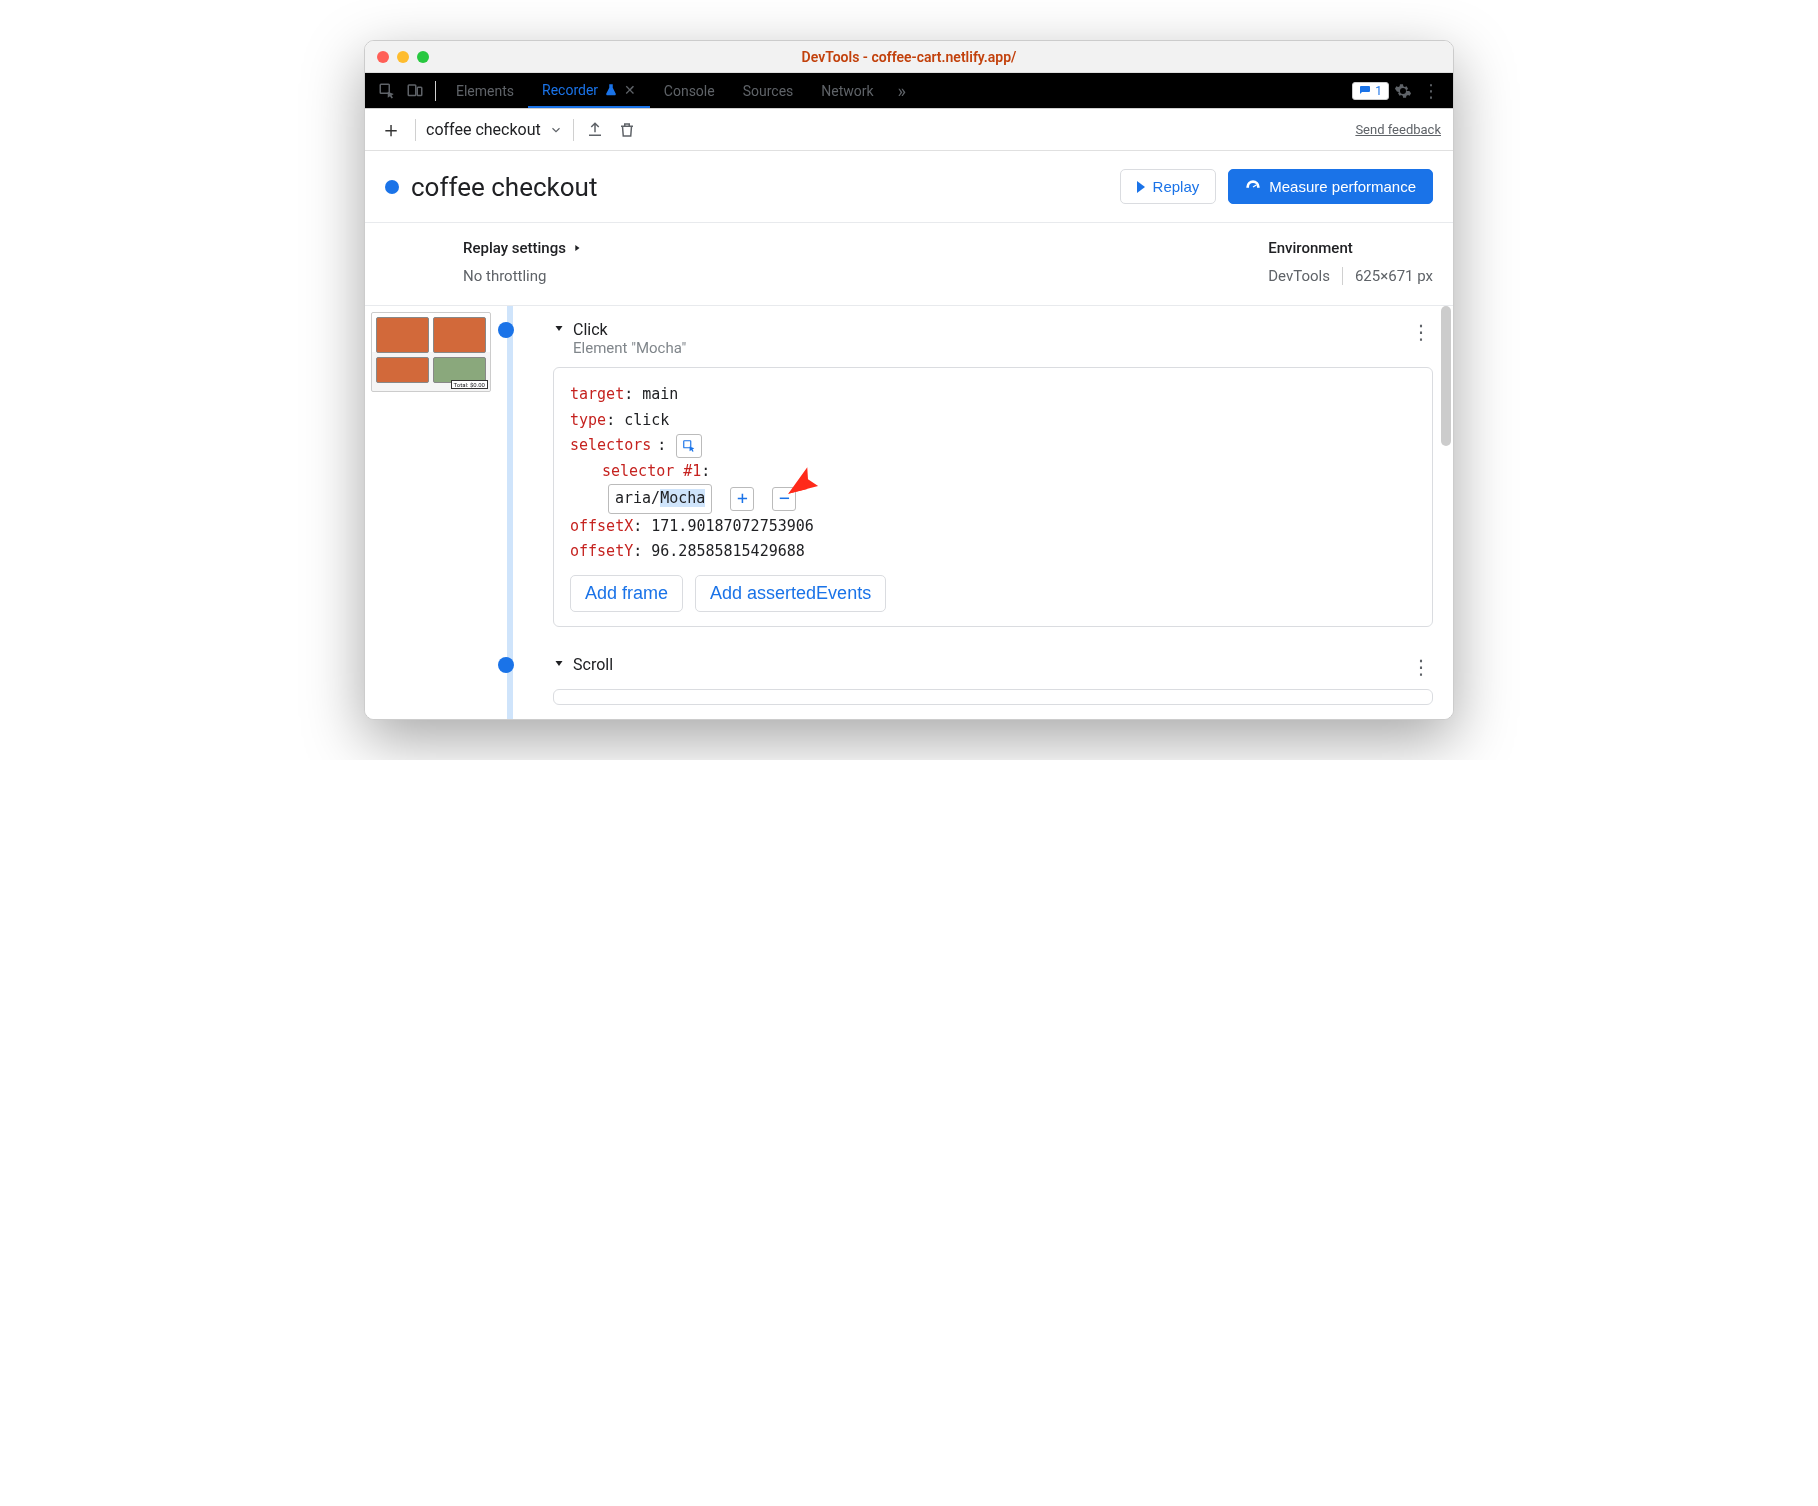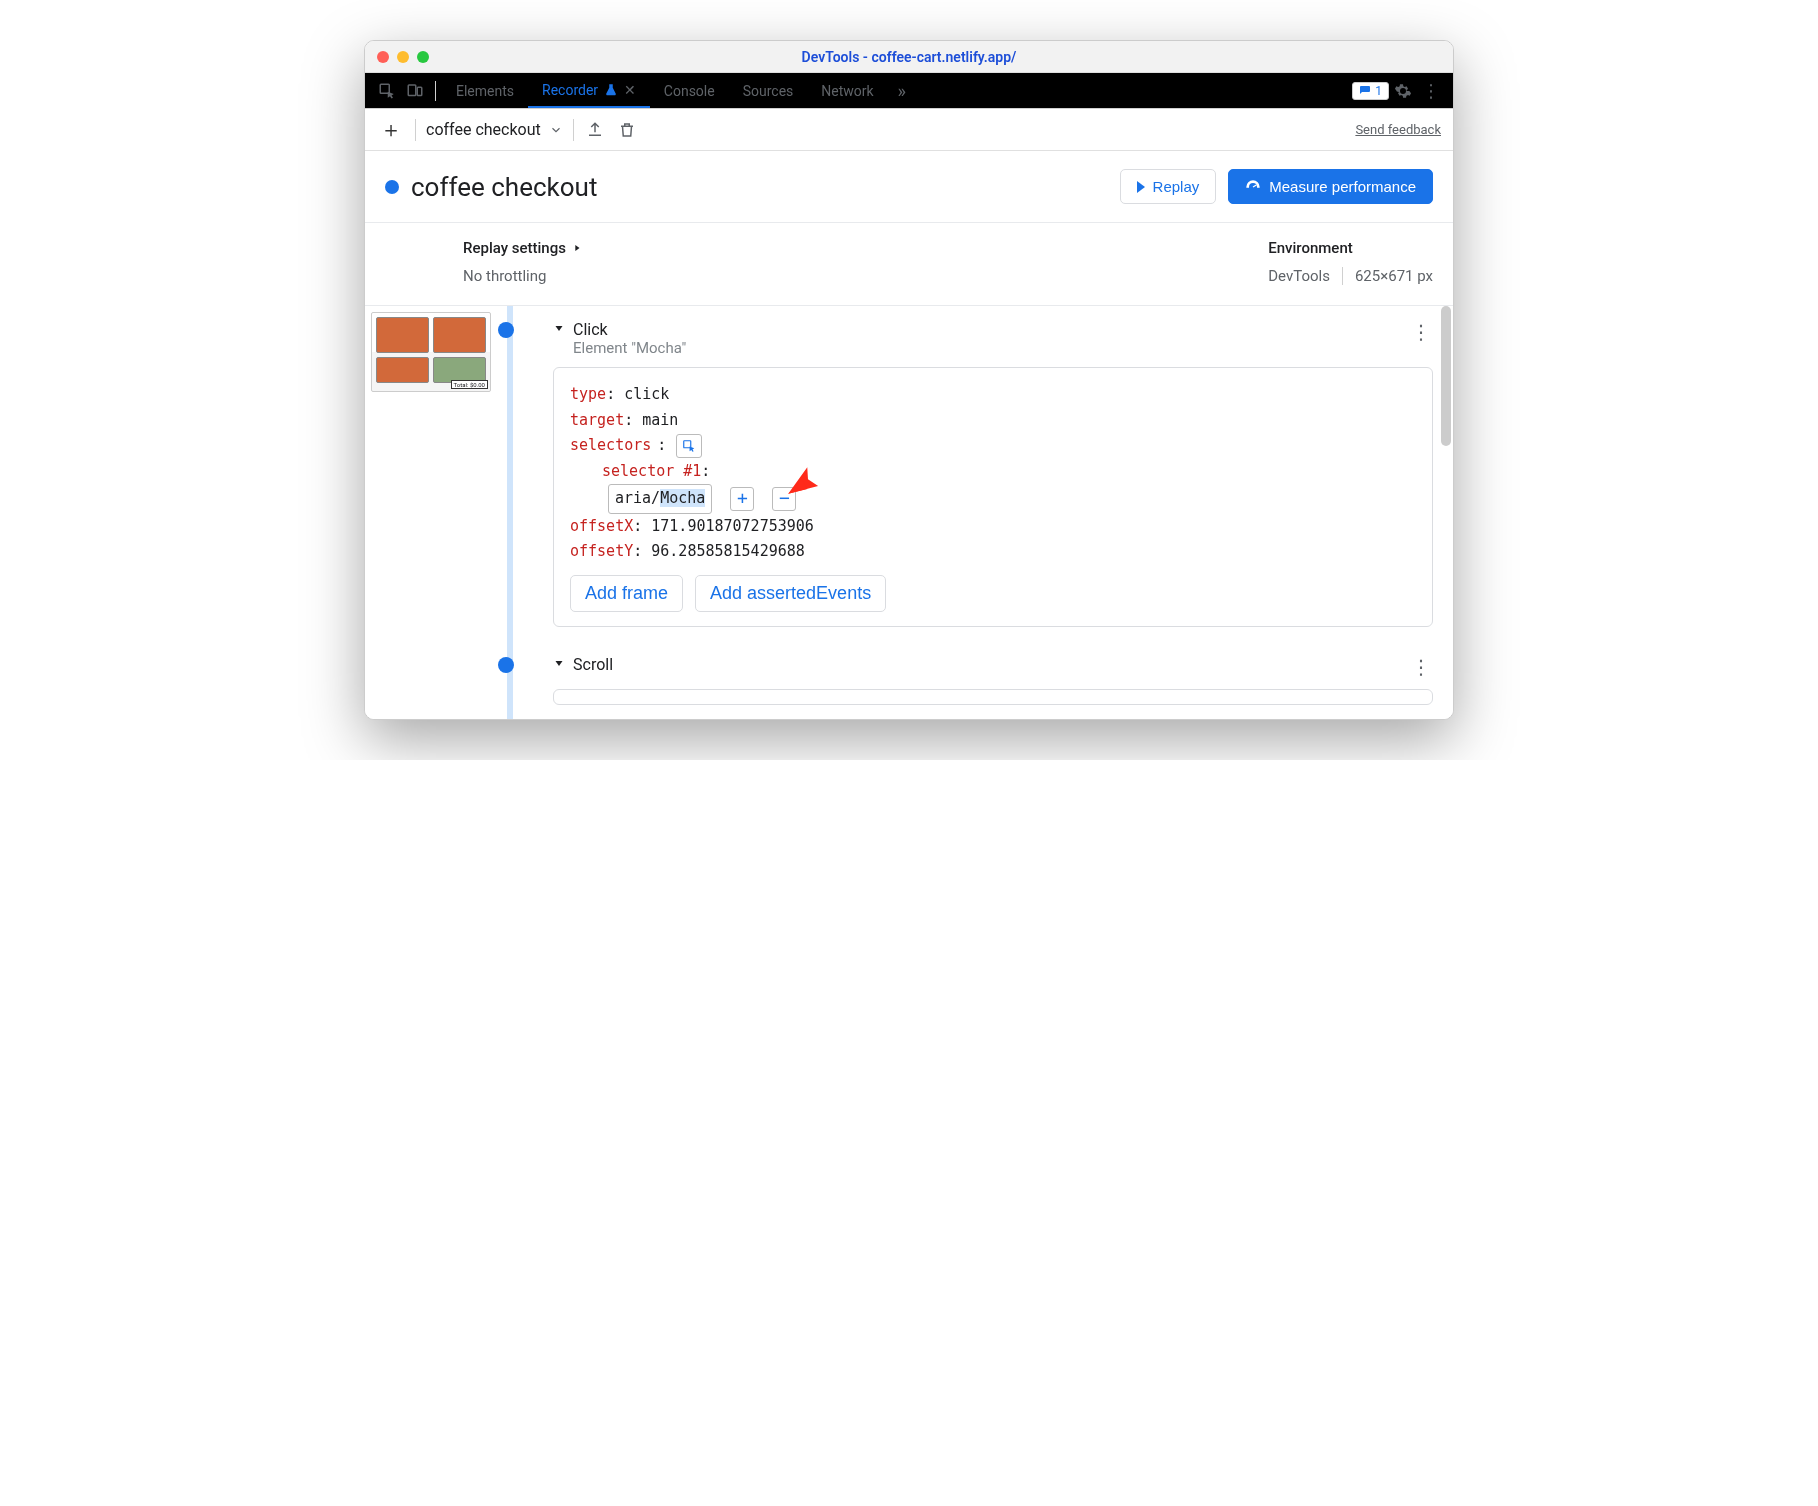--- a/index.html
+++ b/index.html
@@ -4,21 +4,21 @@
 <style>
 * { box-sizing: border-box; margin: 0; padding: 0; }
 body { font-family: -apple-system, BlinkMacSystemFont, "Segoe UI", Roboto, sans-serif; background: #fff; color: #202124; }
 .window { width: 1090px; margin: 40px auto; border: 1px solid #ccc; border-radius: 10px; box-shadow: 0 20px 60px rgba(0,0,0,0.35); overflow: hidden; background: #fff; }
 .titlebar { height: 32px; background: #f2f2f2; border-bottom: 1px solid #ddd; display: flex; align-items: center; padding: 0 12px; position: relative; }
 .traffic { display: flex; gap: 8px; }
 .dot { width: 12px; height: 12px; border-radius: 50%; }
 .dot.red { background: #ff5f57; }
 .dot.yellow { background: #febc2e; }
 .dot.green { background: #28c840; }
-.title { position: absolute; left: 0; right: 0; text-align: center; font-size: 14px; font-weight: 600; color: #1d4ed8; pointer-events: none; }
+.title { position: absolute; left: 0; right: 0; text-align: center; font-size: 14px; font-weight: 600; color: #c2410c; pointer-events: none; }
 .tabs { display: flex; align-items: center; height: 36px; border-bottom: 1px solid #d0d0d0; background: #000000; padding: 0 8px; }
 .tabs .iconbtn { width: 28px; height: 28px; display: flex; align-items: center; justify-content: center; color: #5f6368; cursor: pointer; }
 .tabs .tab { padding: 0 14px; height: 100%; display: flex; align-items: center; font-size: 14px; color: #5f6368; cursor: pointer; gap: 6px; }
 .tabs .tab.active { color: #1a73e8; border-bottom: 2px solid #1a73e8; }
 .tabs .spacer { flex: 1; }
 .tabs .badge { display: flex; align-items: center; gap: 4px; background: #fff; border: 1px solid #ccc; border-radius: 3px; padding: 1px 6px; font-size: 12px; color: #1a73e8; }
 .toolbar { display: flex; align-items: center; height: 42px; border-bottom: 1px solid #e0e0e0; padding: 0 12px; gap: 10px; }
 .toolbar .plus { width: 28px; height: 28px; display: flex; align-items: center; justify-content: center; cursor: pointer; font-size: 22px; color: #333; }
 .toolbar .divider { width: 1px; height: 22px; background: #d0d0d0; }
 .toolbar .recname { font-size: 16px; color: #202124; display: flex; align-items: center; gap: 8px; }
@@ -213,22 +213,22 @@
           <div class="menu">⋮</div>
         </div>
 
         <div class="card">
           <div class="arrow">
             <svg width="46" height="46" viewBox="0 0 24 24" fill="#ff2a1a">
                 <path d="M4 20l6-16 2 6 6 2z"></path>
                 <path d="M9 11l-5 9 9-5z"></path>
               </svg>
           </div>
+          <div><span class="k">target</span><span class="v">: </span><span class="v">main</span></div>
           <div><span class="k">type</span><span class="v">: </span><span class="v">click</span></div>
-          <div><span class="k">target</span><span class="v">: </span><span class="v">main</span></div>
           <div style="display:flex;align-items:center;gap:6px">
             <span class="k">selectors</span>
               <span class="v">:</span>
             <span class="pickbtn">
               <svg width="14" height="14" viewBox="0 0 24 24" fill="none" stroke="#1a73e8" stroke-width="2">
                   <rect x="3" y="3" width="12" height="12" rx="1"></rect>
                   <path d="M13 13l8 3-3 2 2 3-2 1-2-3-3 2z" fill="#1a73e8" stroke="none"></path>
                 </svg>
             </span>
           </div>

